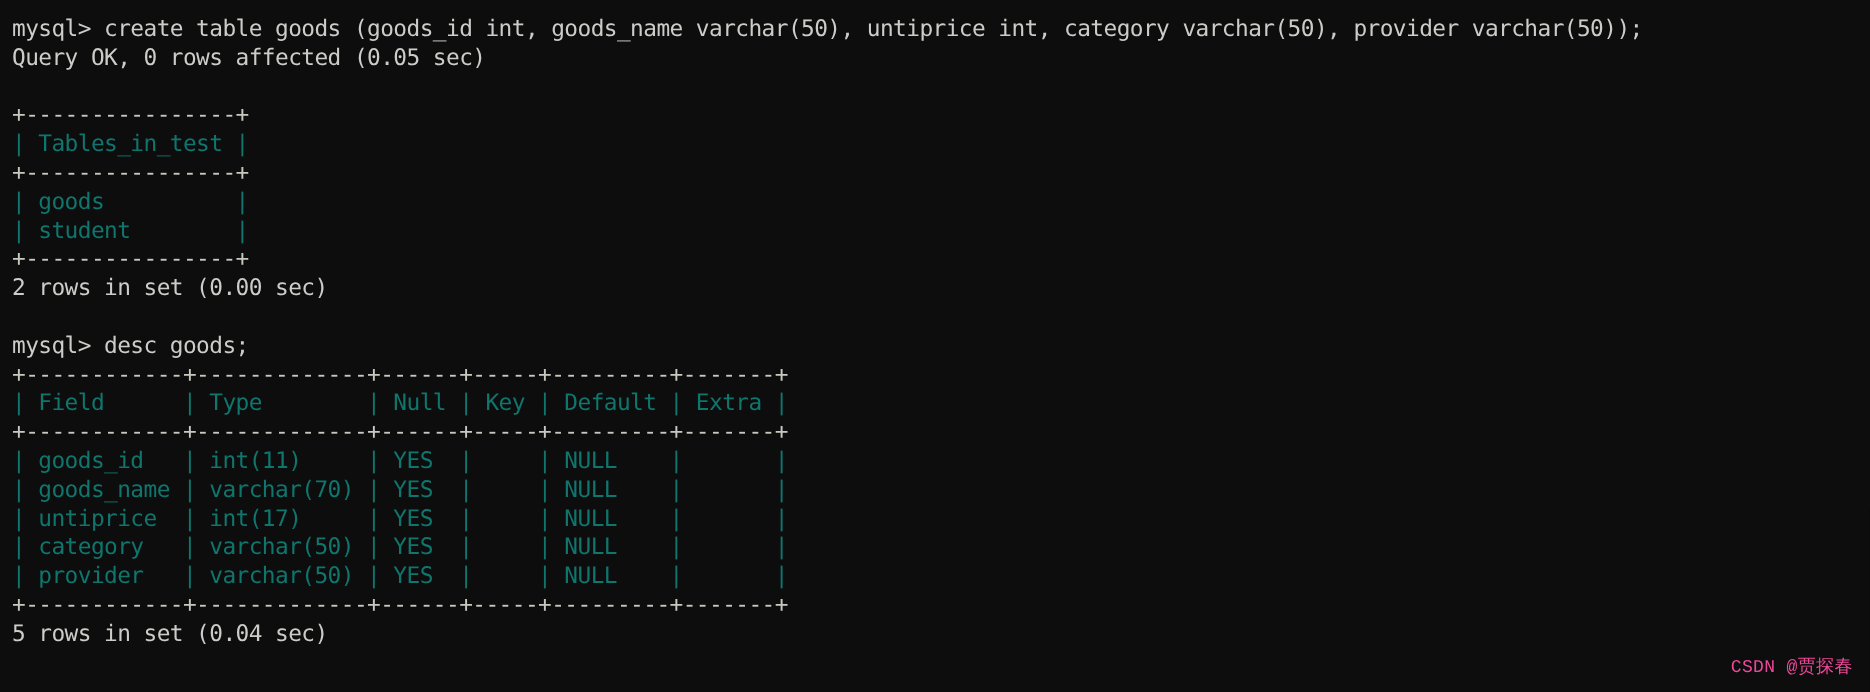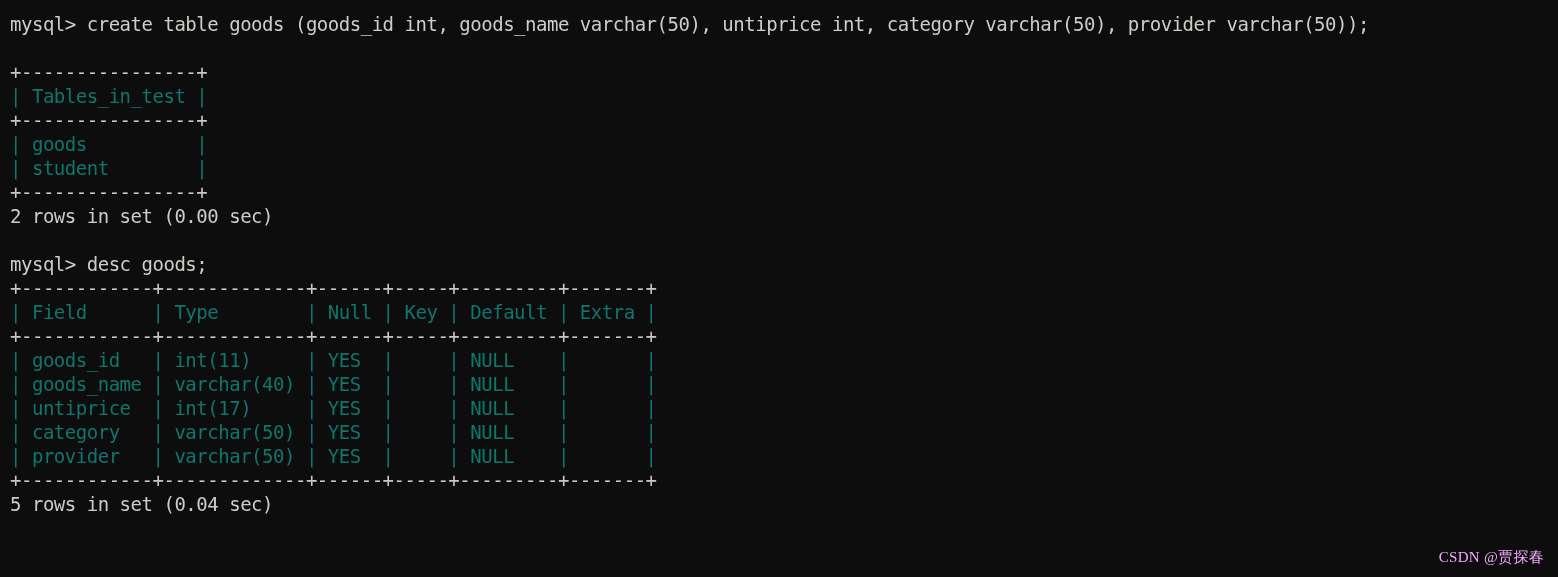--- a/index.html
+++ b/index.html
@@ -38,49 +38,50 @@
 
   .prompt-line { color: #ccccc8; }
   .result-line { color: #ccccc8; }
   .rule-line   { color: #c8c8c0; }
   .row-line    { color: #0f766e; }
 
   #watermark {
     position: absolute;
     right: 14px;
     bottom: 8px;
-    font-family: Liberation Serif, serif;
+    font-family: Liberation Mono, monospace;
     font-size: 15px;
     letter-spacing: 0.3px;
-    color: #f0abfc;
+    color: #ec4899;
     white-space: pre;
     user-select: none;
   }
 </style>
 </head>
 <body>
 
 <div id="terminal">
   <div id="console-output">
       <div class="line prompt-line">mysql&gt; create table goods (goods_id int, goods_name varchar(50), untiprice int, category varchar(50), provider varchar(50));</div>
+      <div class="line result-line">Query OK, 0 rows affected (0.05 sec)</div>
       <div class="line blank"></div>
       <div class="line rule-line">+----------------+</div>
       <div class="line row-line">| Tables_in_test |</div>
       <div class="line rule-line">+----------------+</div>
       <div class="line row-line">| goods          |</div>
       <div class="line row-line">| student        |</div>
       <div class="line rule-line">+----------------+</div>
       <div class="line result-line">2 rows in set (0.00 sec)</div>
       <div class="line blank"></div>
       <div class="line prompt-line">mysql&gt; desc goods;</div>
       <div class="line rule-line">+------------+-------------+------+-----+---------+-------+</div>
       <div class="line row-line">| Field      | Type        | Null | Key | Default | Extra |</div>
       <div class="line rule-line">+------------+-------------+------+-----+---------+-------+</div>
       <div class="line row-line">| goods_id   | int(11)     | YES  |     | NULL    |       |</div>
-      <div class="line row-line">| goods_name | varchar(40) | YES  |     | NULL    |       |</div>
+      <div class="line row-line">| goods_name | varchar(70) | YES  |     | NULL    |       |</div>
       <div class="line row-line">| untiprice  | int(17)     | YES  |     | NULL    |       |</div>
       <div class="line row-line">| category   | varchar(50) | YES  |     | NULL    |       |</div>
       <div class="line row-line">| provider   | varchar(50) | YES  |     | NULL    |       |</div>
       <div class="line rule-line">+------------+-------------+------+-----+---------+-------+</div>
       <div class="line result-line">5 rows in set (0.04 sec)</div>
     </div>
   <div id="watermark">CSDN @贾探春</div>
 </div>
 
 </body></html>

